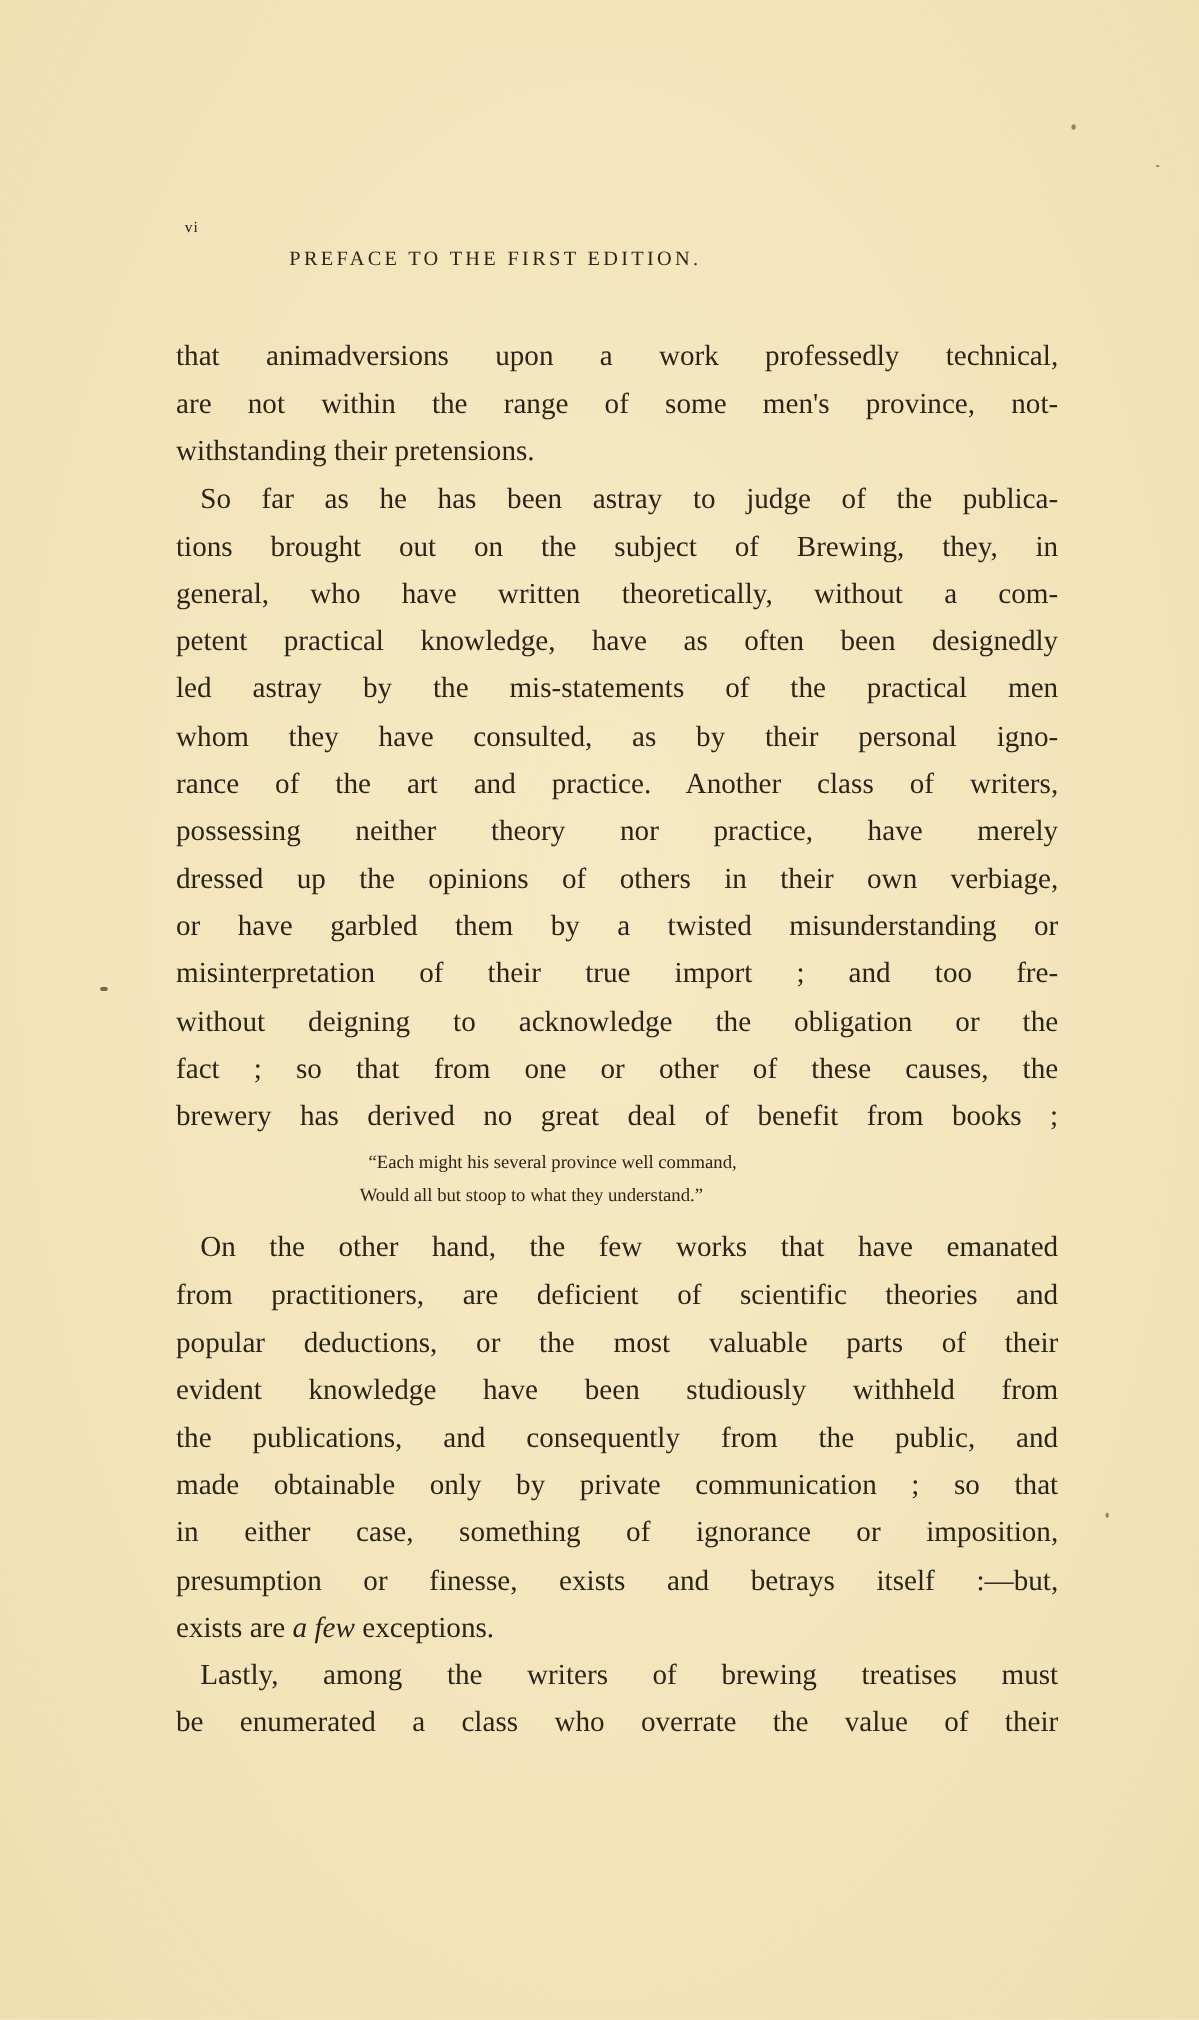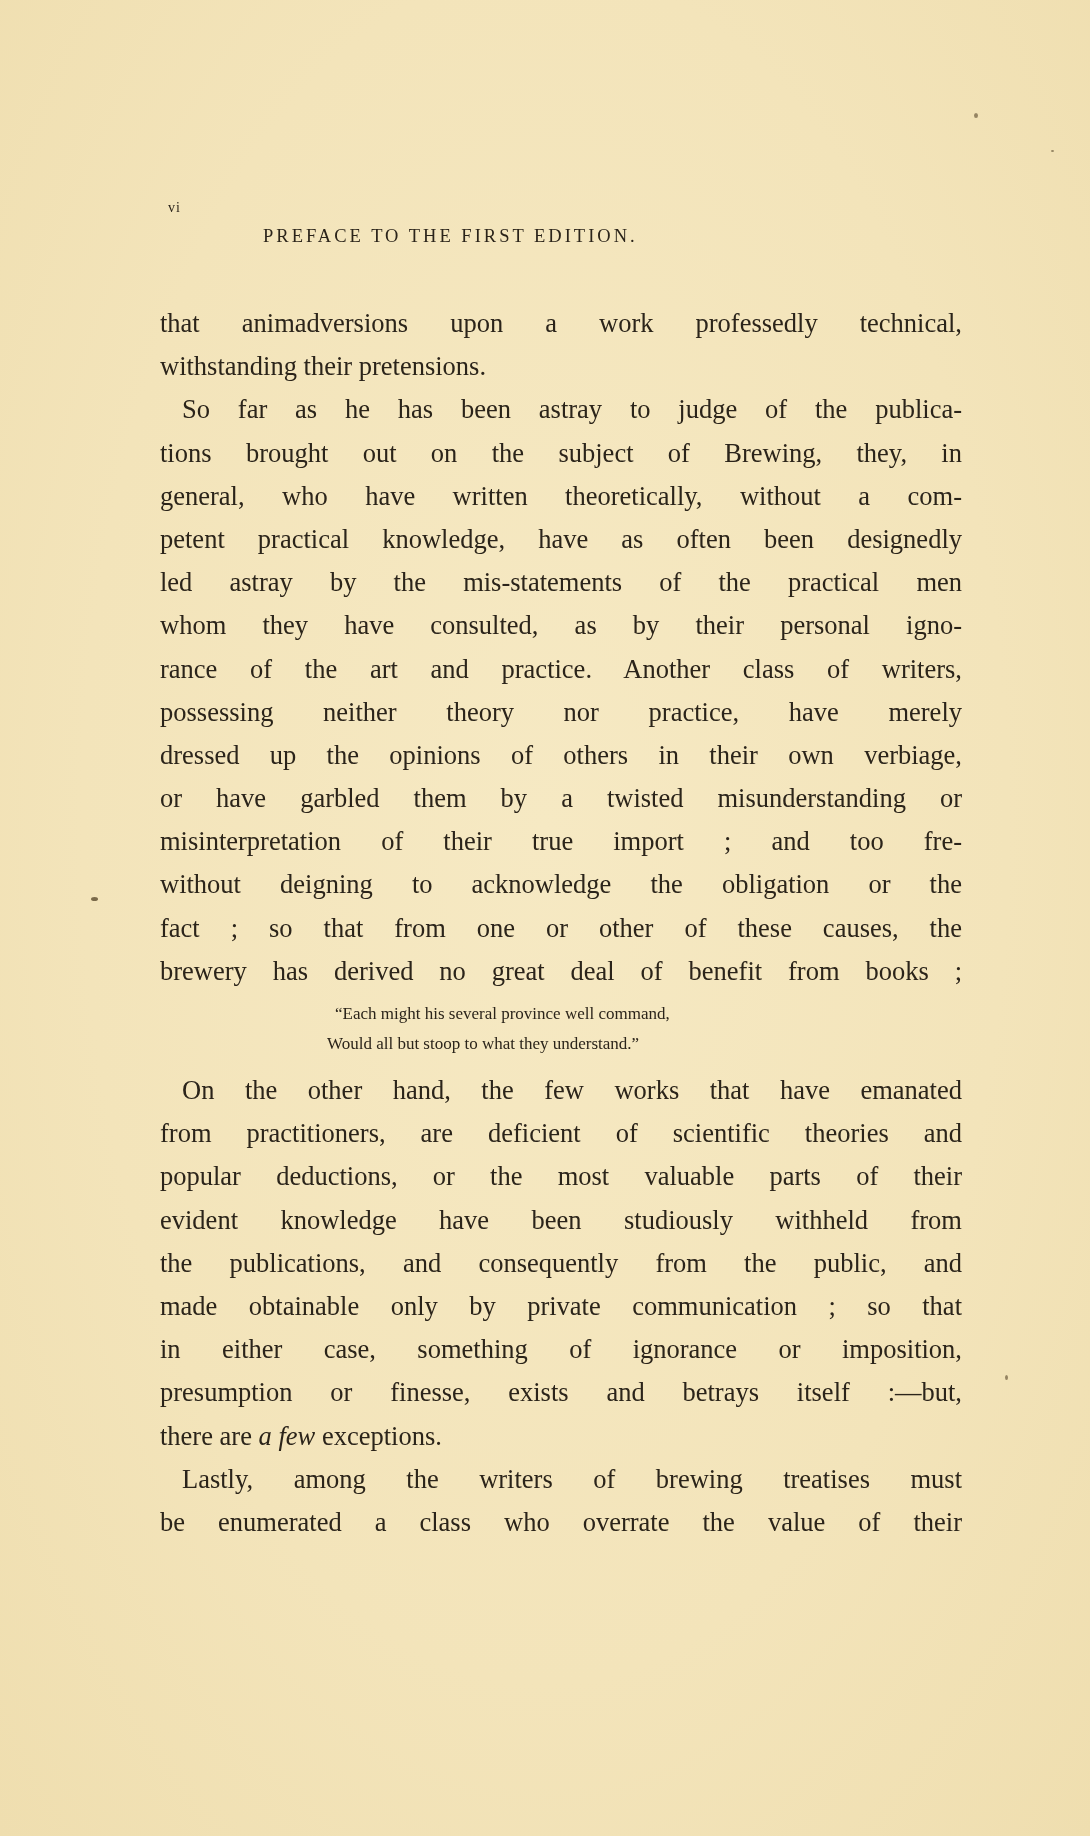--- a/index.html
+++ b/index.html
@@ -105,20 +105,21 @@
 
   <div class="running-head">
     <span class="page-number">vi</span>
     <span class="header-title">PREFACE TO THE FIRST EDITION.</span>
   </div>
 
   <div class="body-text">
 
     <p class="para">
       <span class="line">that animadversions upon a work professedly technical,</span>
+      <span class="line">are not within the range of some men's province, not-</span>
       <span class="line last">withstanding their pretensions.</span>
     </p>
 
     <p class="para">
       <span class="line indent">So far as he has been astray to judge of the publica-</span>
       <span class="line">tions brought out on the subject of Brewing, they, in</span>
       <span class="line">general, who have written theoretically, without a com-</span>
       <span class="line">petent practical knowledge, have as often been designedly</span>
       <span class="line">led astray by the mis-statements of the practical men</span>
       <span class="line">whom they have consulted, as by their personal igno-</span>
@@ -139,21 +140,21 @@
 
     <p class="para">
       <span class="line indent">On the other hand, the few works that have emanated</span>
       <span class="line">from practitioners, are deficient of scientific theories and</span>
       <span class="line">popular deductions, or the most valuable parts of their</span>
       <span class="line">evident knowledge have been studiously withheld from</span>
       <span class="line">the publications, and consequently from the public, and</span>
       <span class="line">made obtainable only by private communication ; so that</span>
       <span class="line">in either case, something of ignorance or imposition,</span>
       <span class="line">presumption or finesse, exists and betrays itself :—but,</span>
-      <span class="line last"><span>there are </span><em>a few</em><span> exceptions.</span></span>
+      <span class="line last"><span>exists are </span><em>a few</em><span> exceptions.</span></span>
     </p>
 
     <p class="para">
       <span class="line indent">Lastly, among the writers of brewing treatises must</span>
       <span class="line">be enumerated a class who overrate the value of their</span>
     </p>
 
   </div>
 </div>
 

